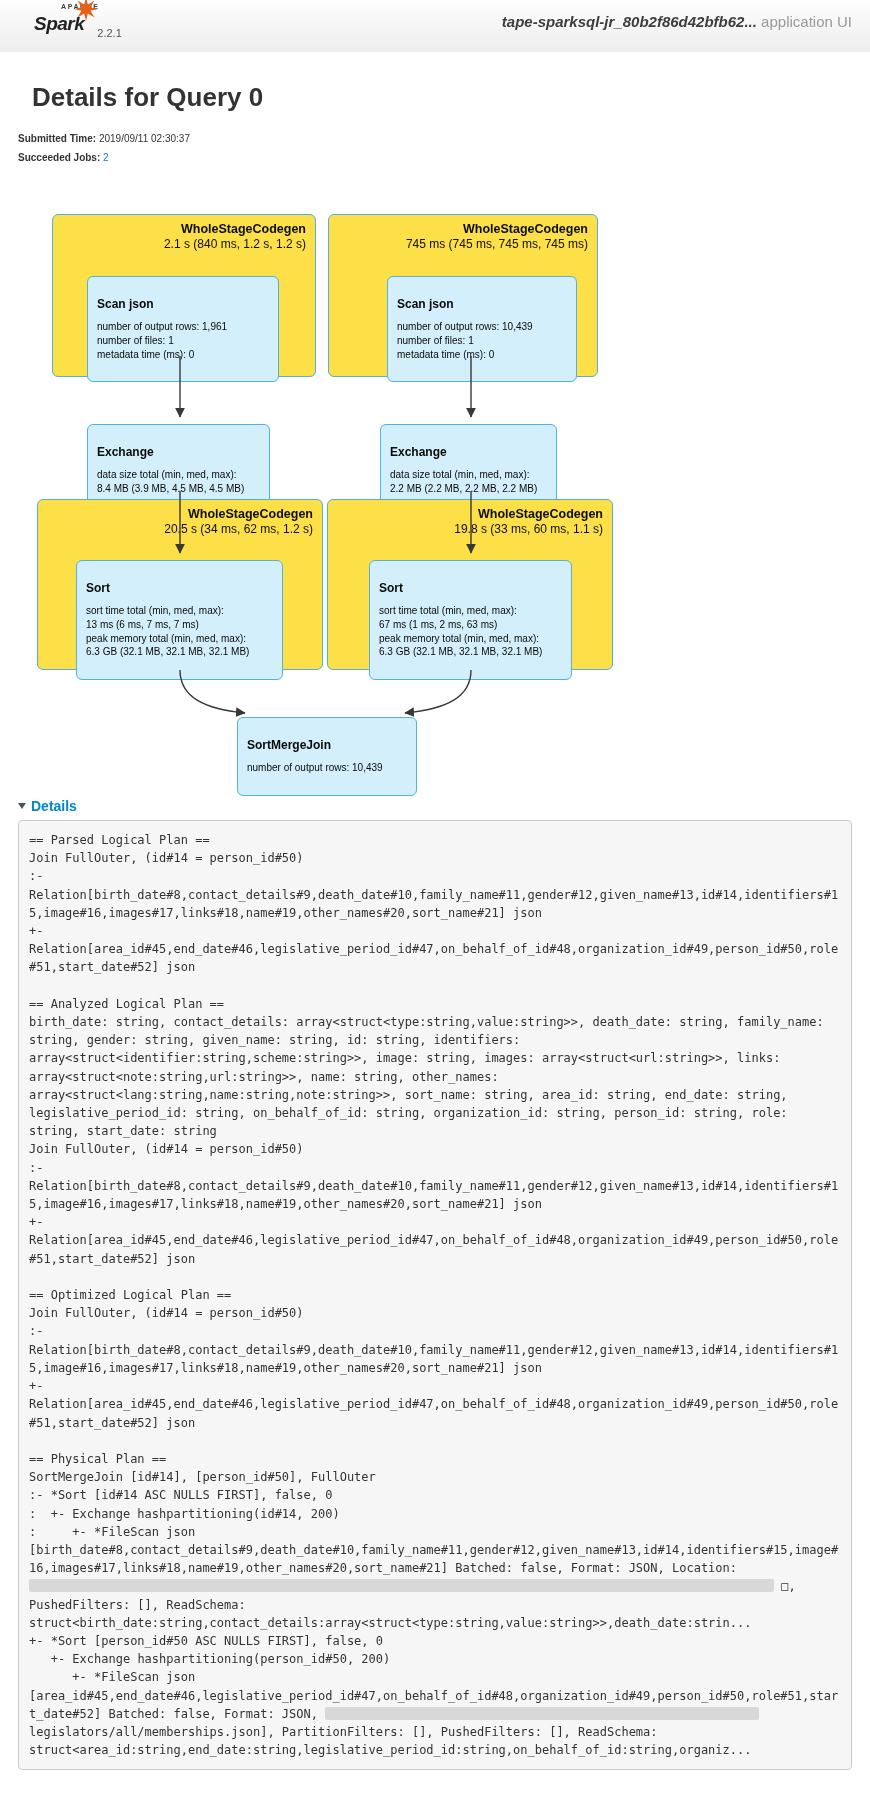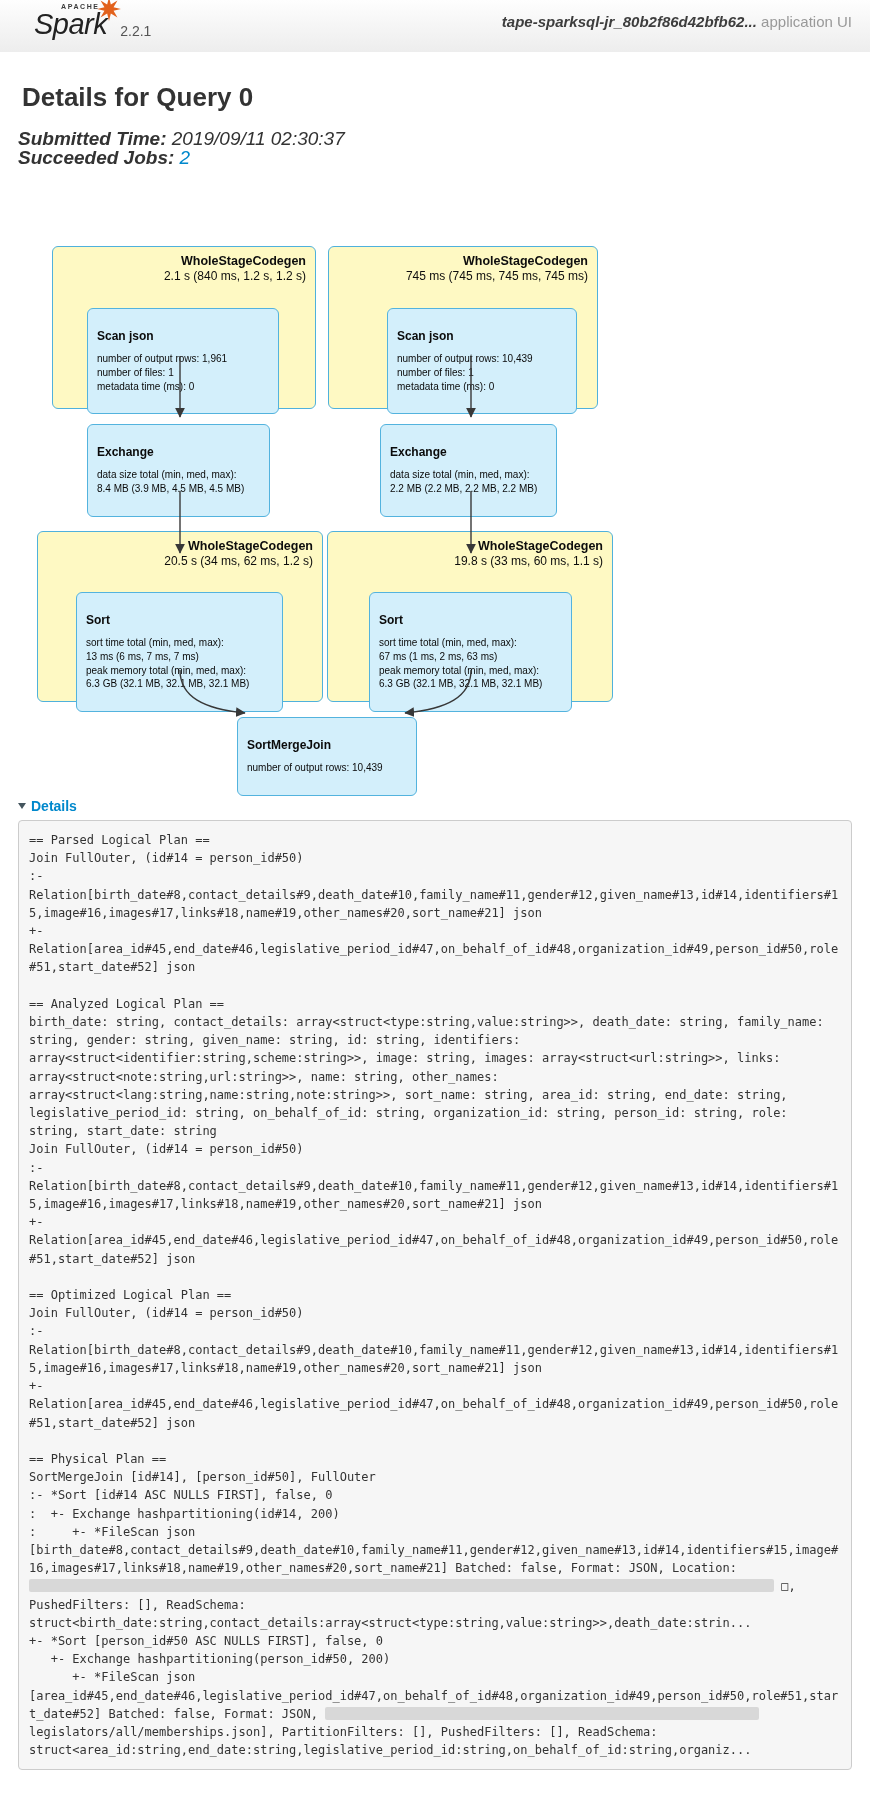--- a/index.html
+++ b/index.html
@@ -5,39 +5,39 @@
   * { box-sizing: border-box; }
   html,body { margin:0; padding:0; background:#fff; }
   body { width:870px; font-family:"Liberation Sans","DejaVu Sans",sans-serif; color:#333; }
 
   
   header { background:linear-gradient(#fefefe,#ededed); }
   .brand-row { height:52px; position:relative; }
   .logo { position:absolute; left:34px; top:4px; display:flex; align-items:flex-end; text-decoration:none; color:inherit; }
   .spark-wrap { position:relative; display:inline-block; }
   .apache { position:absolute; left:27px; top:-1px; font-size:7px; letter-spacing:1.6px; font-weight:bold; color:#3b3b3b; }
-  .spark { font-style:italic; font-weight:normal; font-size:29px; line-height:40px; color:#222; letter-spacing:-0.5px; }
+  .spark { font-style:italic; font-weight:bold; font-size:19px; line-height:40px; color:#222; letter-spacing:-0.5px; }
   .star-svg { position:absolute; top:-8px; right:-15px; width:26px; height:26px; }
-  .ver { font-size:14px; color:#555; margin-left:13px; padding-bottom:5px; }
+  .ver { font-size:11px; color:#555; margin-left:13px; padding-bottom:5px; }
   .app-title { position:absolute; right:18px; top:13px; font-size:15px; color:#999; }
   .app-title strong { color:#3d3d3d;font-style:italic; }
   .tabs { display:flex; height:44px; align-items:stretch; padding-left:18px; border-bottom:1px solid #dcdcdc; }
   .tab { display:flex; align-items:center; padding:0 16px; font-size:15px; color:#555; text-decoration:none; }
   .tab.active { background:#dadada; }
 
   
   main { padding:0 18px; }
-  h2.qtitle { font-size:26px; font-weight:bold; color:#333; margin:30px 4px 16px; }
-  .meta-line { font-size:19px; line-height:19px; color:#333;font-style:italic; }
+  h2.qtitle { font-size:26px; font-weight:bold; color:#333; margin:30px 14px 16px; }
+  .meta-line { font-size:10px; line-height:19px; color:#333; }
   .meta-line strong { font-weight:bold; }
   a.joblink { color:#0088cc; text-decoration:none; }
 
   
   .dag { position:relative; height:585px; margin-top:30px; }
-  .cluster { position:absolute; background:#fef9c3; border:1px solid #4fb1dc; border-radius:6px;margin-top:32px; }
+  .cluster { position:absolute; background:#fde047; border:1px solid #4fb1dc; border-radius:6px; }
   .cluster-label { position:absolute; top:7px; right:9px; text-align:right; color:#0d0d0d; white-space:nowrap; }
   .cluster-name { font-weight:bold; font-size:12.5px; line-height:15px; }
   .cluster-duration { font-size:12px; line-height:14px; }
   .node { position:absolute; background:#d3effb; border:1px solid #53b3de; border-radius:6px; padding:20px 9px; color:#0a0a0a; }
   .node-name { font-weight:bold; font-size:12px; line-height:15px; margin-bottom:8px; white-space:nowrap; }
   .node-metric { font-size:10px; line-height:13.8px; white-space:nowrap; }
   svg.edges { position:absolute; left:0; top:0; pointer-events:none; }
   .edge { stroke:#383838; stroke-width:1.4; fill:none; }
 
   

